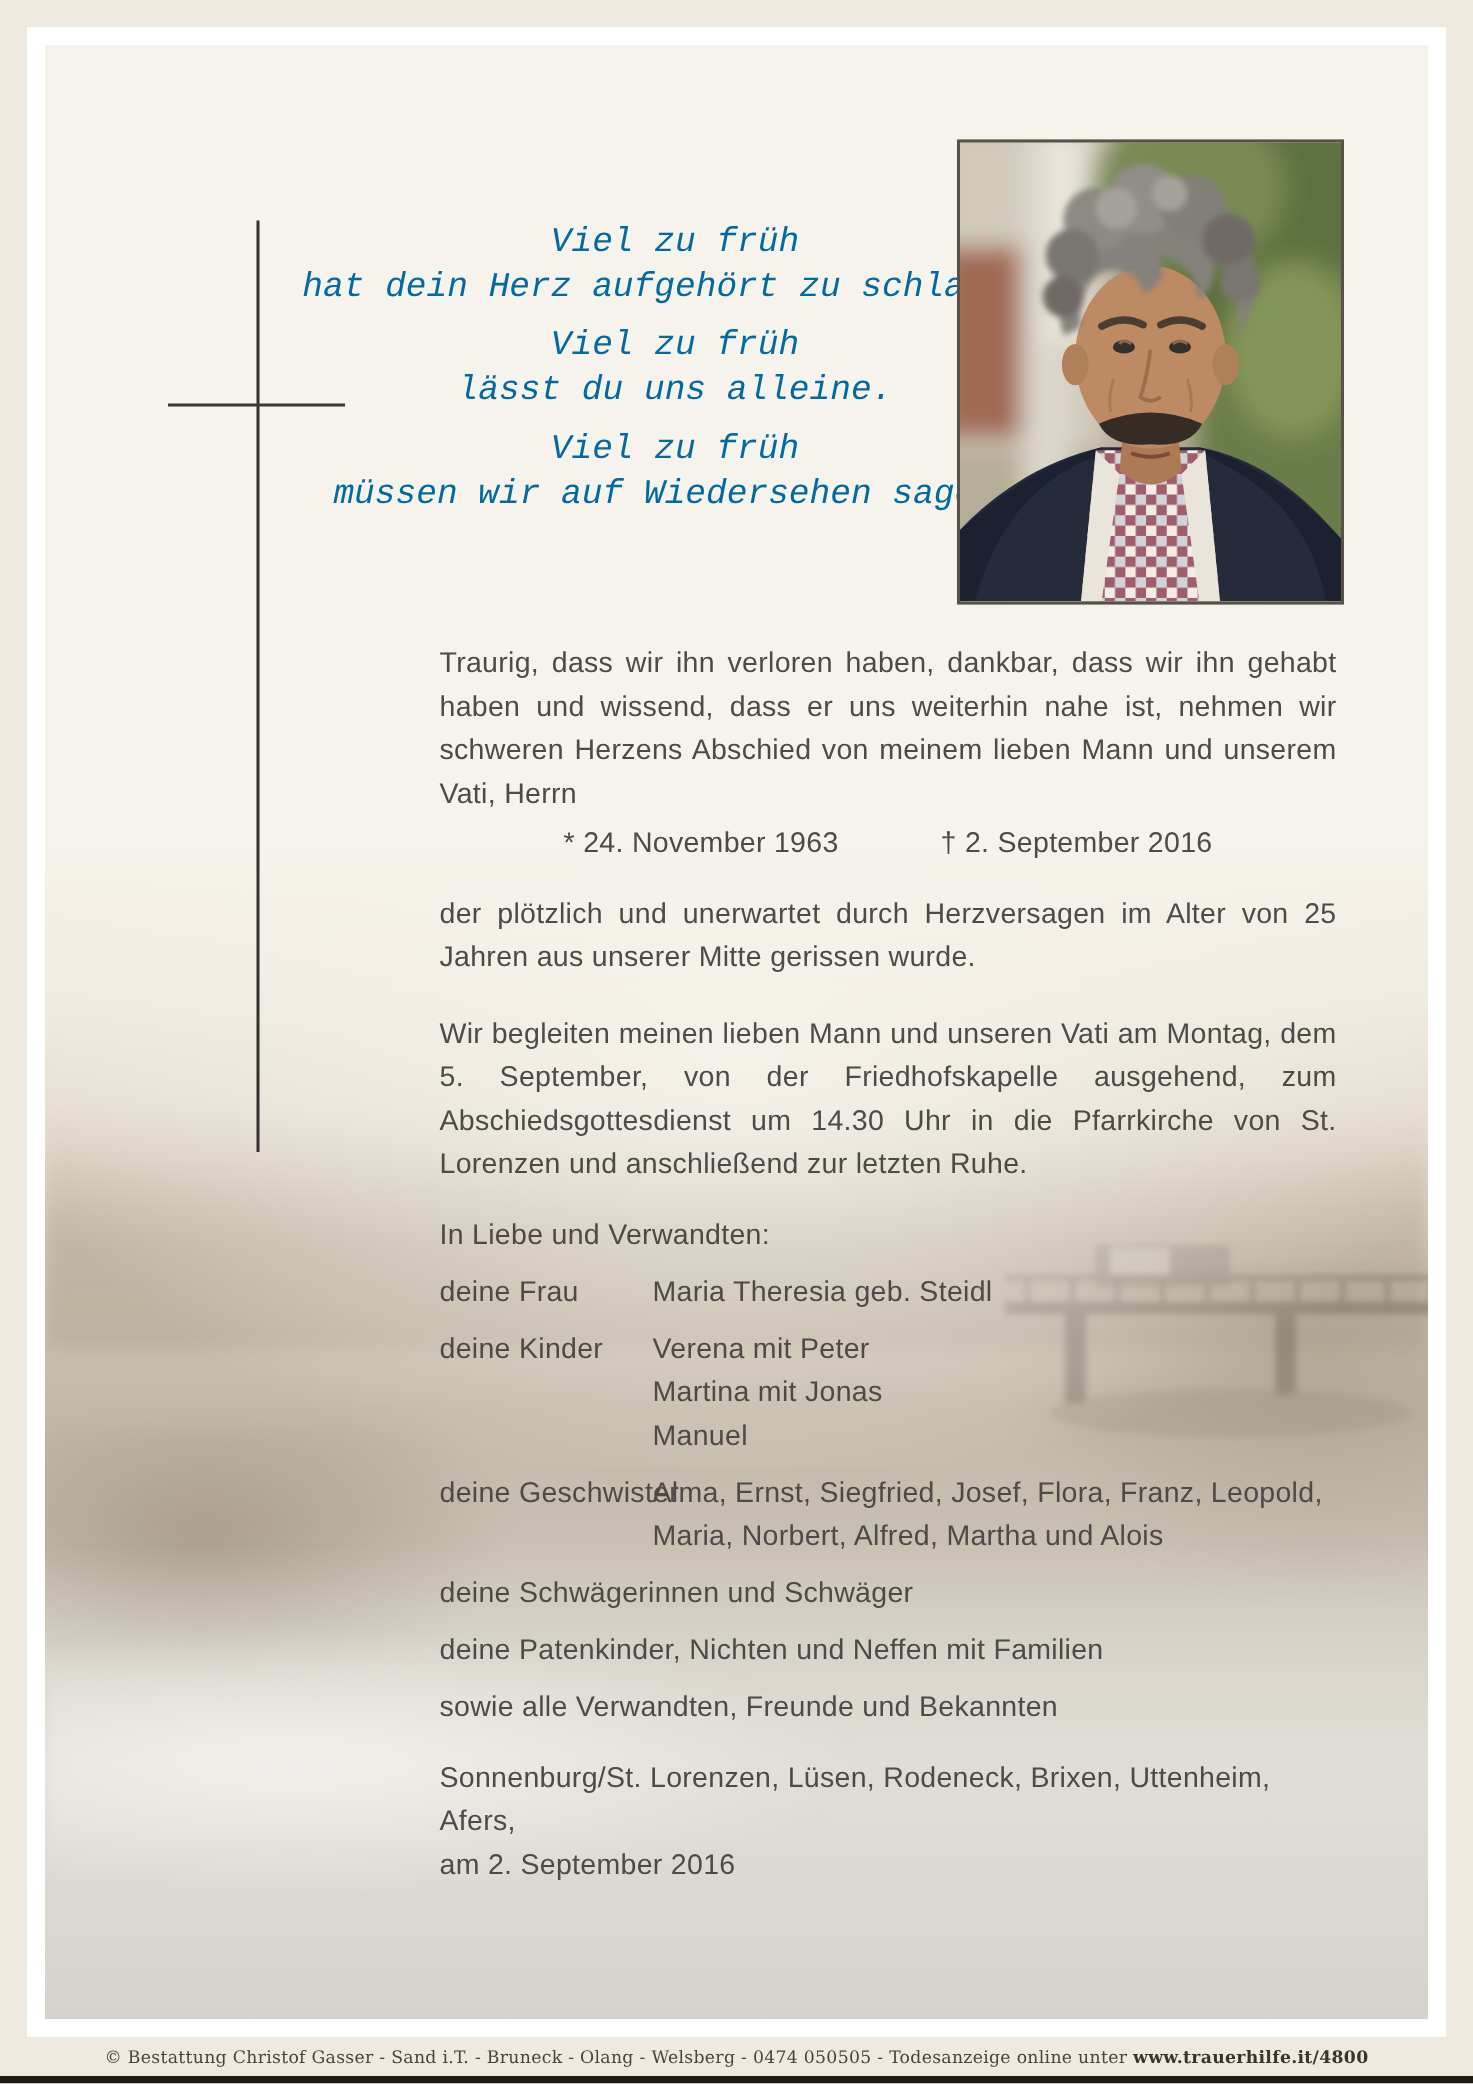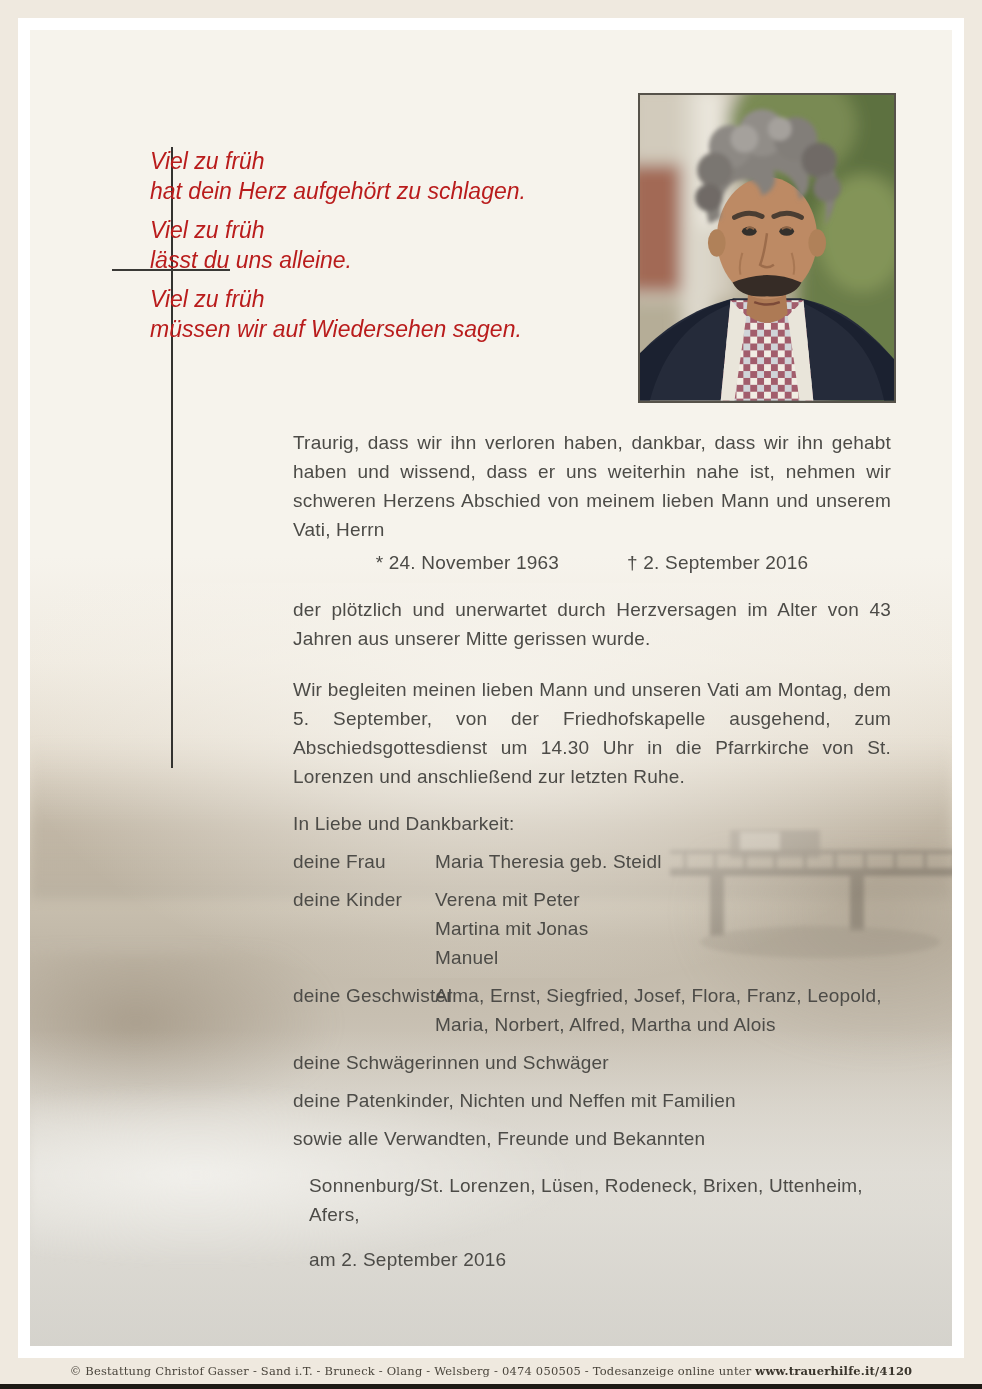--- a/index.html
+++ b/index.html
@@ -64,25 +64,25 @@
   .bg-mist{
     position:absolute;left:0;right:0;top:42%;height:30%;
     background:radial-gradient(ellipse at 50% 30%, rgba(246,243,236,.9), rgba(246,243,236,0) 75%);
   }
   
   .cross-v{position:absolute;left:141px;top:117px;width:2px;height:621px;background:#33322f;z-index:1;}
   .cross-h{position:absolute;left:82px;top:239px;width:118px;height:2px;background:#3a3936;z-index:1;}
   
   .poem{
     position:absolute;left:120px;top:116px;width:600px;z-index:1;
-    text-align:left;
-    font-family:Liberation Sans, sans-serif;
+    text-align:center;
+    font-family:Liberation Mono, monospace;
     font-style:italic;
     font-size:23px;line-height:30px;
-    color:#b91c1c;
+    color:#0369a1;
   }
   .poem .stanza{margin-bottom:9px;}
   
   .photo{
     position:absolute;left:608px;top:63px;width:258px;height:310px;z-index:1;
     border:2px solid #56524a;
     background:#b9b29b;
     overflow:hidden;
   }
   .photo svg{display:block;width:100%;height:100%;}
@@ -105,21 +105,21 @@
   }
   .dates{
     margin-top:4px;
     display:flex;justify-content:center;gap:68px;
     color:#4c4b47;
   }
   .mt14{margin-top:22px;} .mt18{margin-top:18px;}
   .m-row{display:grid;grid-template-columns:142px 1fr;margin-top:9px;}
   .m-label{white-space:nowrap;}
   .m-extra{margin-top:9px;}
-  .places p{margin:16px;}
+  .places p{margin:0;}
   
   .footer{
     position:absolute;left:0;right:0;top:1361px;height:23px;z-index:2;
     text-align:center;
     font-family:"DejaVu Serif","Liberation Serif",serif;
     font-size:11.5px;line-height:20px;
     color:#4a453c;
     letter-spacing:.2px;
   }
   .footer b{color:#3a352c;}
@@ -248,24 +248,24 @@
 
       <div class="column">
         <p class="para">Traurig, dass wir ihn verloren haben, dankbar, dass wir ihn gehabt haben und wissend, dass er uns weiterhin nahe ist, nehmen wir schweren Herzens Abschied von meinem lieben Mann und unserem Vati, Herrn</p>
 
 
         <div class="dates">
           <span>*  24. November 1963</span>
           <span>†  2. September 2016</span>
         </div>
 
-        <p class="para mt18">der plötzlich und unerwartet durch Herzversagen im Alter von 43 Jahren aus unserer Mitte gerissen wurde.</p>
+        <p class="para mt18">der plötzlich und unerwartet durch Herzversagen im Alter von 25 Jahren aus unserer Mitte gerissen wurde.</p>
         <p class="para mt14">Wir begleiten meinen lieben Mann und unseren Vati am Montag, dem 5. September, von der Friedhofskapelle ausgehend, zum Abschiedsgottesdienst um 14.30 Uhr in die Pfarrkirche von St. Lorenzen und anschließend zur letzten Ruhe.</p>
 
-        <div class="mt18">In Liebe und Dankbarkeit:</div>
+        <div class="mt18">In Liebe und Verwandten:</div>
 
         <div class="m-row">
           <div class="m-label">deine Frau</div>
           <div>
             <div>Maria Theresia geb. Steidl</div>
           </div>
         </div>
         <div class="m-row">
           <div class="m-label">deine Kinder</div>
           <div>
@@ -290,17 +290,17 @@
           <p>Sonnenburg/St. Lorenzen, Lüsen, Rodeneck, Brixen, Uttenheim, Afers,</p>
           <p>am 2. September 2016</p>
         </div>
 
       </div>
 
     </div>
   </div>
 
   <div class="footer">
-    <span>© Bestattung Christof Gasser - Sand i.T. - Bruneck - Olang - Welsberg - 0474 050505 - Todesanzeige online unter </span><b>www.trauerhilfe.it/4120</b>
+    <span>© Bestattung Christof Gasser - Sand i.T. - Bruneck - Olang - Welsberg - 0474 050505 - Todesanzeige online unter </span><b>www.trauerhilfe.it/4800</b>
   </div>
   <div class="footer-bar"></div>
 
 </div>
 
 </body></html>

